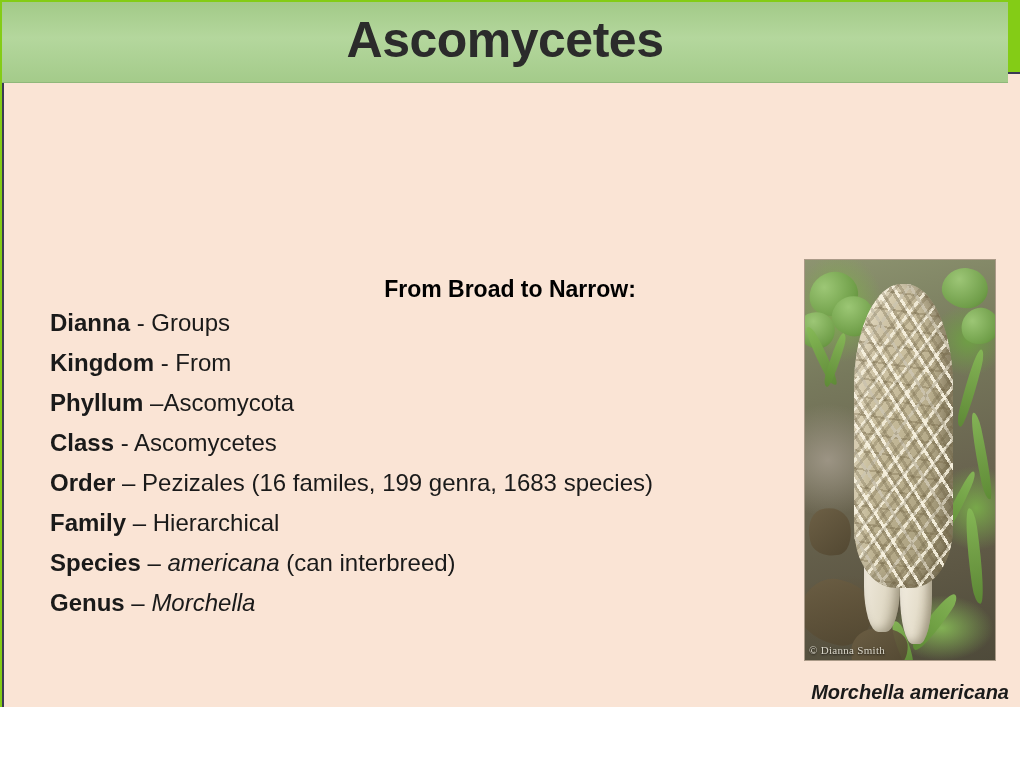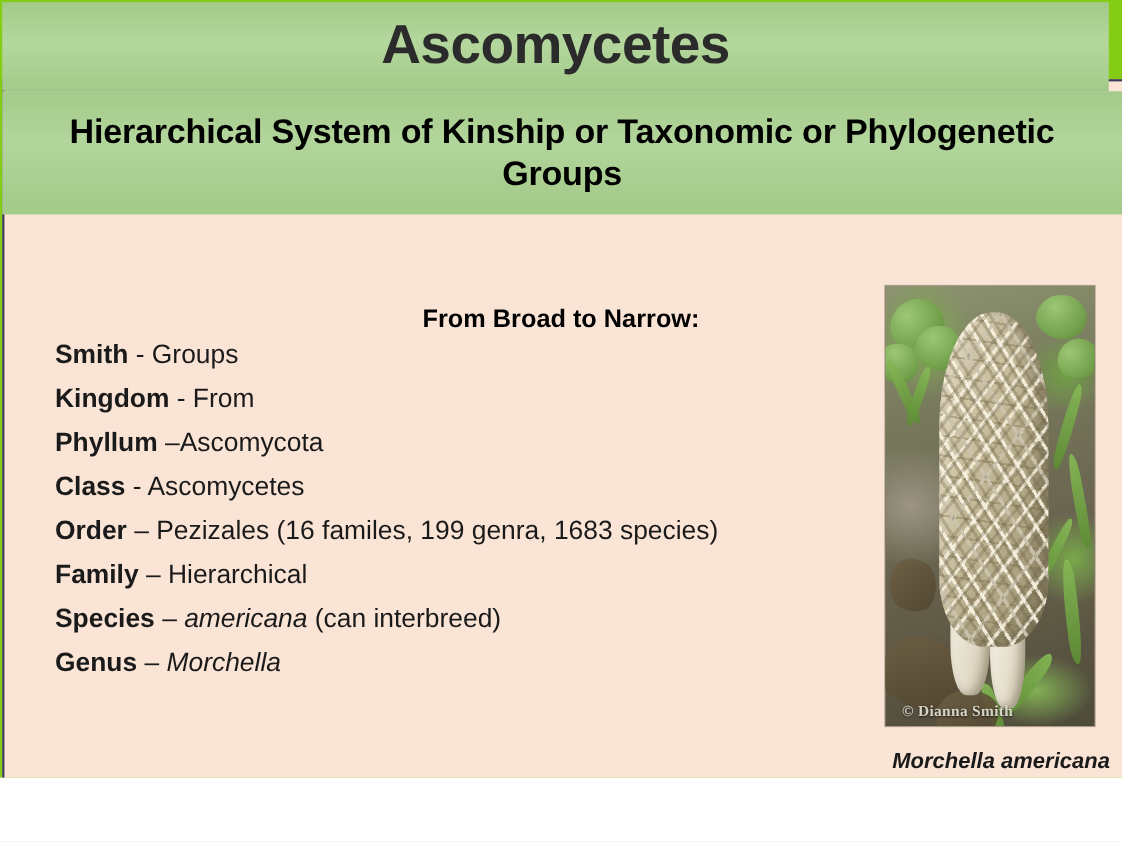--- a/index.html
+++ b/index.html
@@ -196,28 +196,27 @@
     opacity: 0.95;
   }
   .debris {
     position: absolute;
     background: linear-gradient(150deg, #6d5f44 0%, #50452f 100%);
     border-radius: 45% 55% 40% 60% / 55% 45% 60% 40%;
     opacity: 0.9;
   }
   .photo-watermark {
     position: absolute;
-    left: 15px;
+    left: 4px;
     bottom: 4px;
-    font-size: 14px;
+    font-size: 11px;
     font-family: "Liberation Serif", serif;
     color: rgba(238,234,222,0.88);
     text-shadow: 0 1px 2px rgba(0,0,0,0.8);
     letter-spacing: 0.3px;
-    font-weight: bold;
   }
 
   
   .photo-caption {
     position: absolute;
     left: 701px;
     top: 681px;
     width: 308px;
     text-align: right;
     font-size: 20px;
@@ -230,29 +229,26 @@
 <body>
 
 <div id="slide">
 
   <div class="content-panel"></div>
 
   <div class="title-band">
     <span class="title-text">Ascomycetes</span>
   </div>
 
-  <div class="subtitle-band">
-    <span class="subtitle-text">Hierarchical System of Kinship or Taxonomic or Phylogenetic Groups</span>
-  </div>
 
   <div class="section-heading">From Broad to Narrow:</div>
 
   <div class="taxonomy-list">
     <div class="taxon-row">
-      <span class="taxon-rank">Smith</span><span class="taxon-sep"> - </span><span class="taxon-value">Groups</span><span class="ital" style="font-style:italic"></span><span></span>
+      <span class="taxon-rank">Dianna</span><span class="taxon-sep"> - </span><span class="taxon-value">Groups</span><span class="ital" style="font-style:italic"></span><span></span>
     </div>
     <div class="taxon-row">
       <span class="taxon-rank">Kingdom</span><span class="taxon-sep"> - </span><span class="taxon-value">From</span><span class="ital" style="font-style:italic"></span><span></span>
     </div>
     <div class="taxon-row">
       <span class="taxon-rank">Phyllum</span><span class="taxon-sep"> –</span><span class="taxon-value">Ascomycota</span><span class="ital" style="font-style:italic"></span><span></span>
     </div>
     <div class="taxon-row">
       <span class="taxon-rank">Class</span><span class="taxon-sep"> - </span><span class="taxon-value">Ascomycetes</span><span class="ital" style="font-style:italic"></span><span></span>
     </div>

